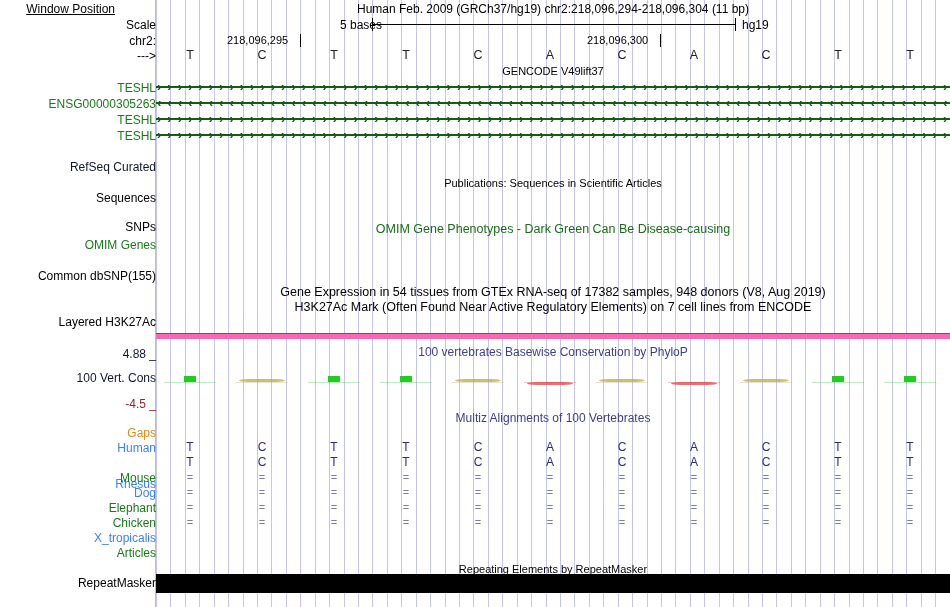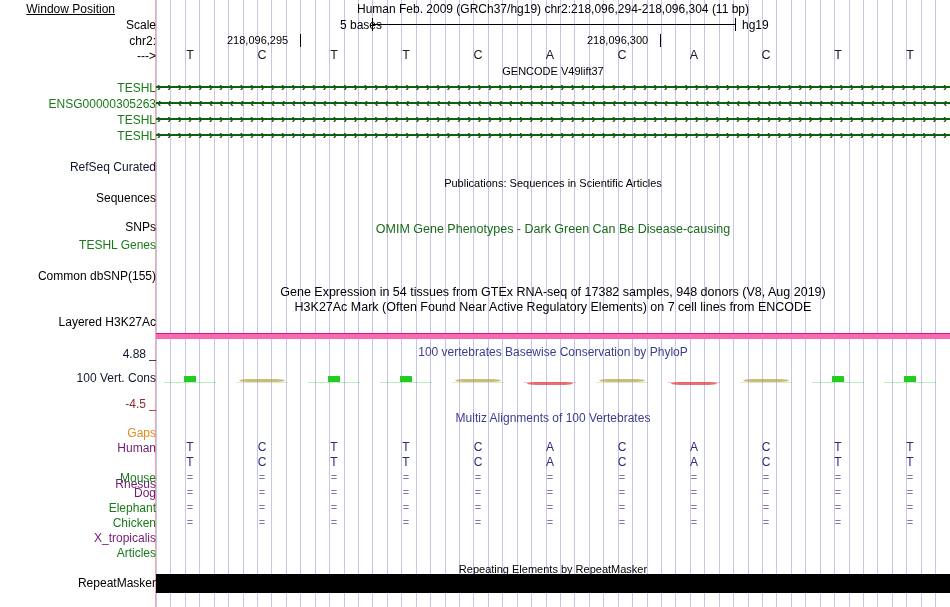--- a/index.html
+++ b/index.html
@@ -12,21 +12,21 @@
   #browser{position:absolute;left:0;top:0;width:950px;height:607px;}
 
   
   .abs{position:absolute;}
   .lbl{
     position:absolute;text-align:right;font-size:12px;line-height:12px;
     color:#000;white-space:nowrap;
   }
   .lbl.blue{color:#0f172a;}
   .lbl.green{color:#1a7a1a;}
-  .lbl.navy{color:#701a75;text-align:right;}
+  .lbl.navy{color:#3b82f6;text-align:right;}
   .lbl.orange{color:#e08a18;}
   .lbl.darkred{color:#8b2a2a;}
 
   .ctr{
     position:absolute;left:156px;width:794px;text-align:center;
     font-size:11px;line-height:11px;color:#000;white-space:nowrap;
   }
   .ctr.big{font-size:12.5px;line-height:13px;}
   .ctr.green{color:#1a6b1a;font-size:12.5px;}
   .ctr.navy{color:#3d3d8e;font-size:12px;}
@@ -123,21 +123,21 @@
   <div class="lbl" style="top:50px;right:794px;width:150px;">---&gt;</div>
 
   <div class="lbl green" style="top:82px;right:794px;width:150px;">TESHL</div>
   <div class="lbl green" style="top:98px;right:794px;width:150px;">ENSG00000305263</div>
   <div class="lbl green" style="top:114px;right:794px;width:150px;">TESHL</div>
   <div class="lbl green" style="top:130px;right:794px;width:150px;">TESHL</div>
 
   <div class="lbl blue" style="top:161px;right:794px;width:150px;">RefSeq Curated</div>
   <div class="lbl" style="top:192px;right:794px;width:150px;">Sequences</div>
   <div class="lbl" style="top:221px;right:794px;width:150px;">SNPs</div>
-  <div class="lbl green" style="top:239px;right:794px;width:150px;">TESHL Genes</div>
+  <div class="lbl green" style="top:239px;right:794px;width:150px;">OMIM Genes</div>
   <div class="lbl" style="top:270px;right:794px;width:150px;">Common dbSNP(155)</div>
   <div class="lbl" style="top:316px;right:794px;width:150px;">Layered H3K27Ac</div>
 
   <div class="lbl blue" style="top:348px;right:794px;width:150px;">4.88 _</div>
   <div class="lbl blue" style="top:372px;right:794px;width:150px;">100 Vert. Cons</div>
   <div class="lbl darkred" style="top:398px;right:794px;width:150px;">-4.5 _</div>
 
   <div class="lbl orange" style="top:427px;right:794px;width:150px;">Gaps</div>
   <div class="lbl navy" style="top:442px;right:794px;width:150px;">Human</div>
   <div class="lbl navy" style="top:478px;right:794px;width:150px;">Rhesus</div>

